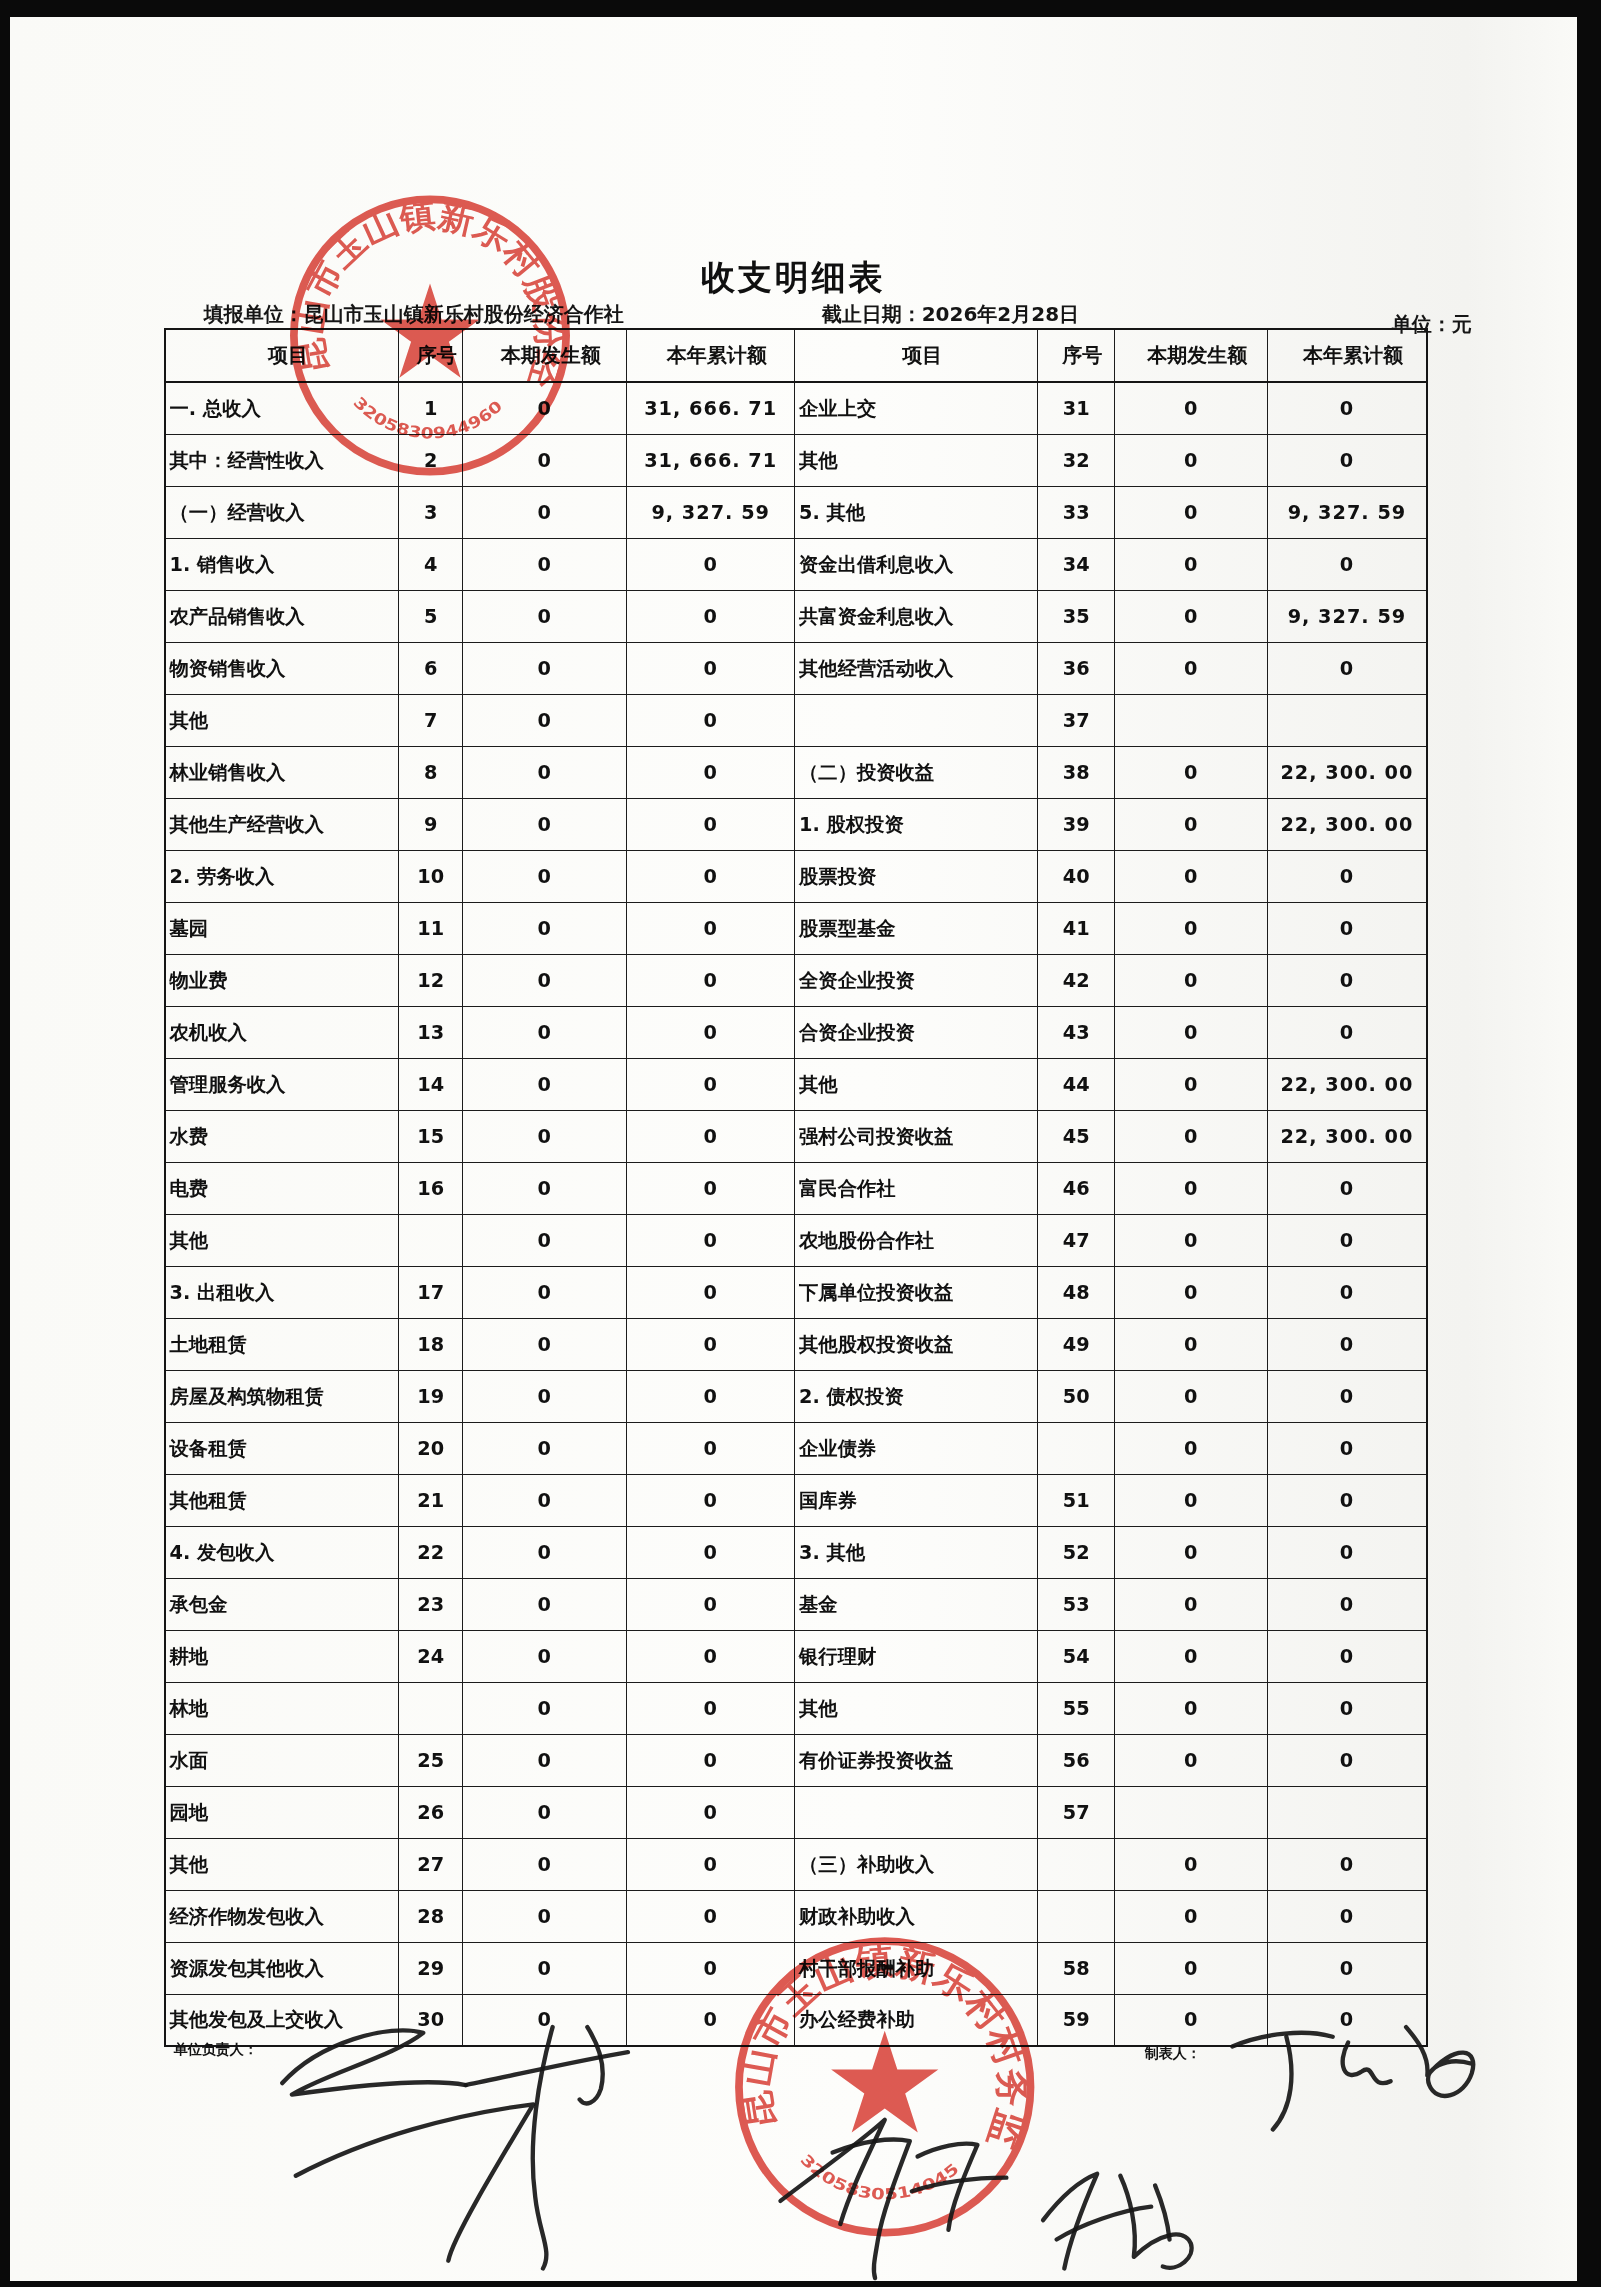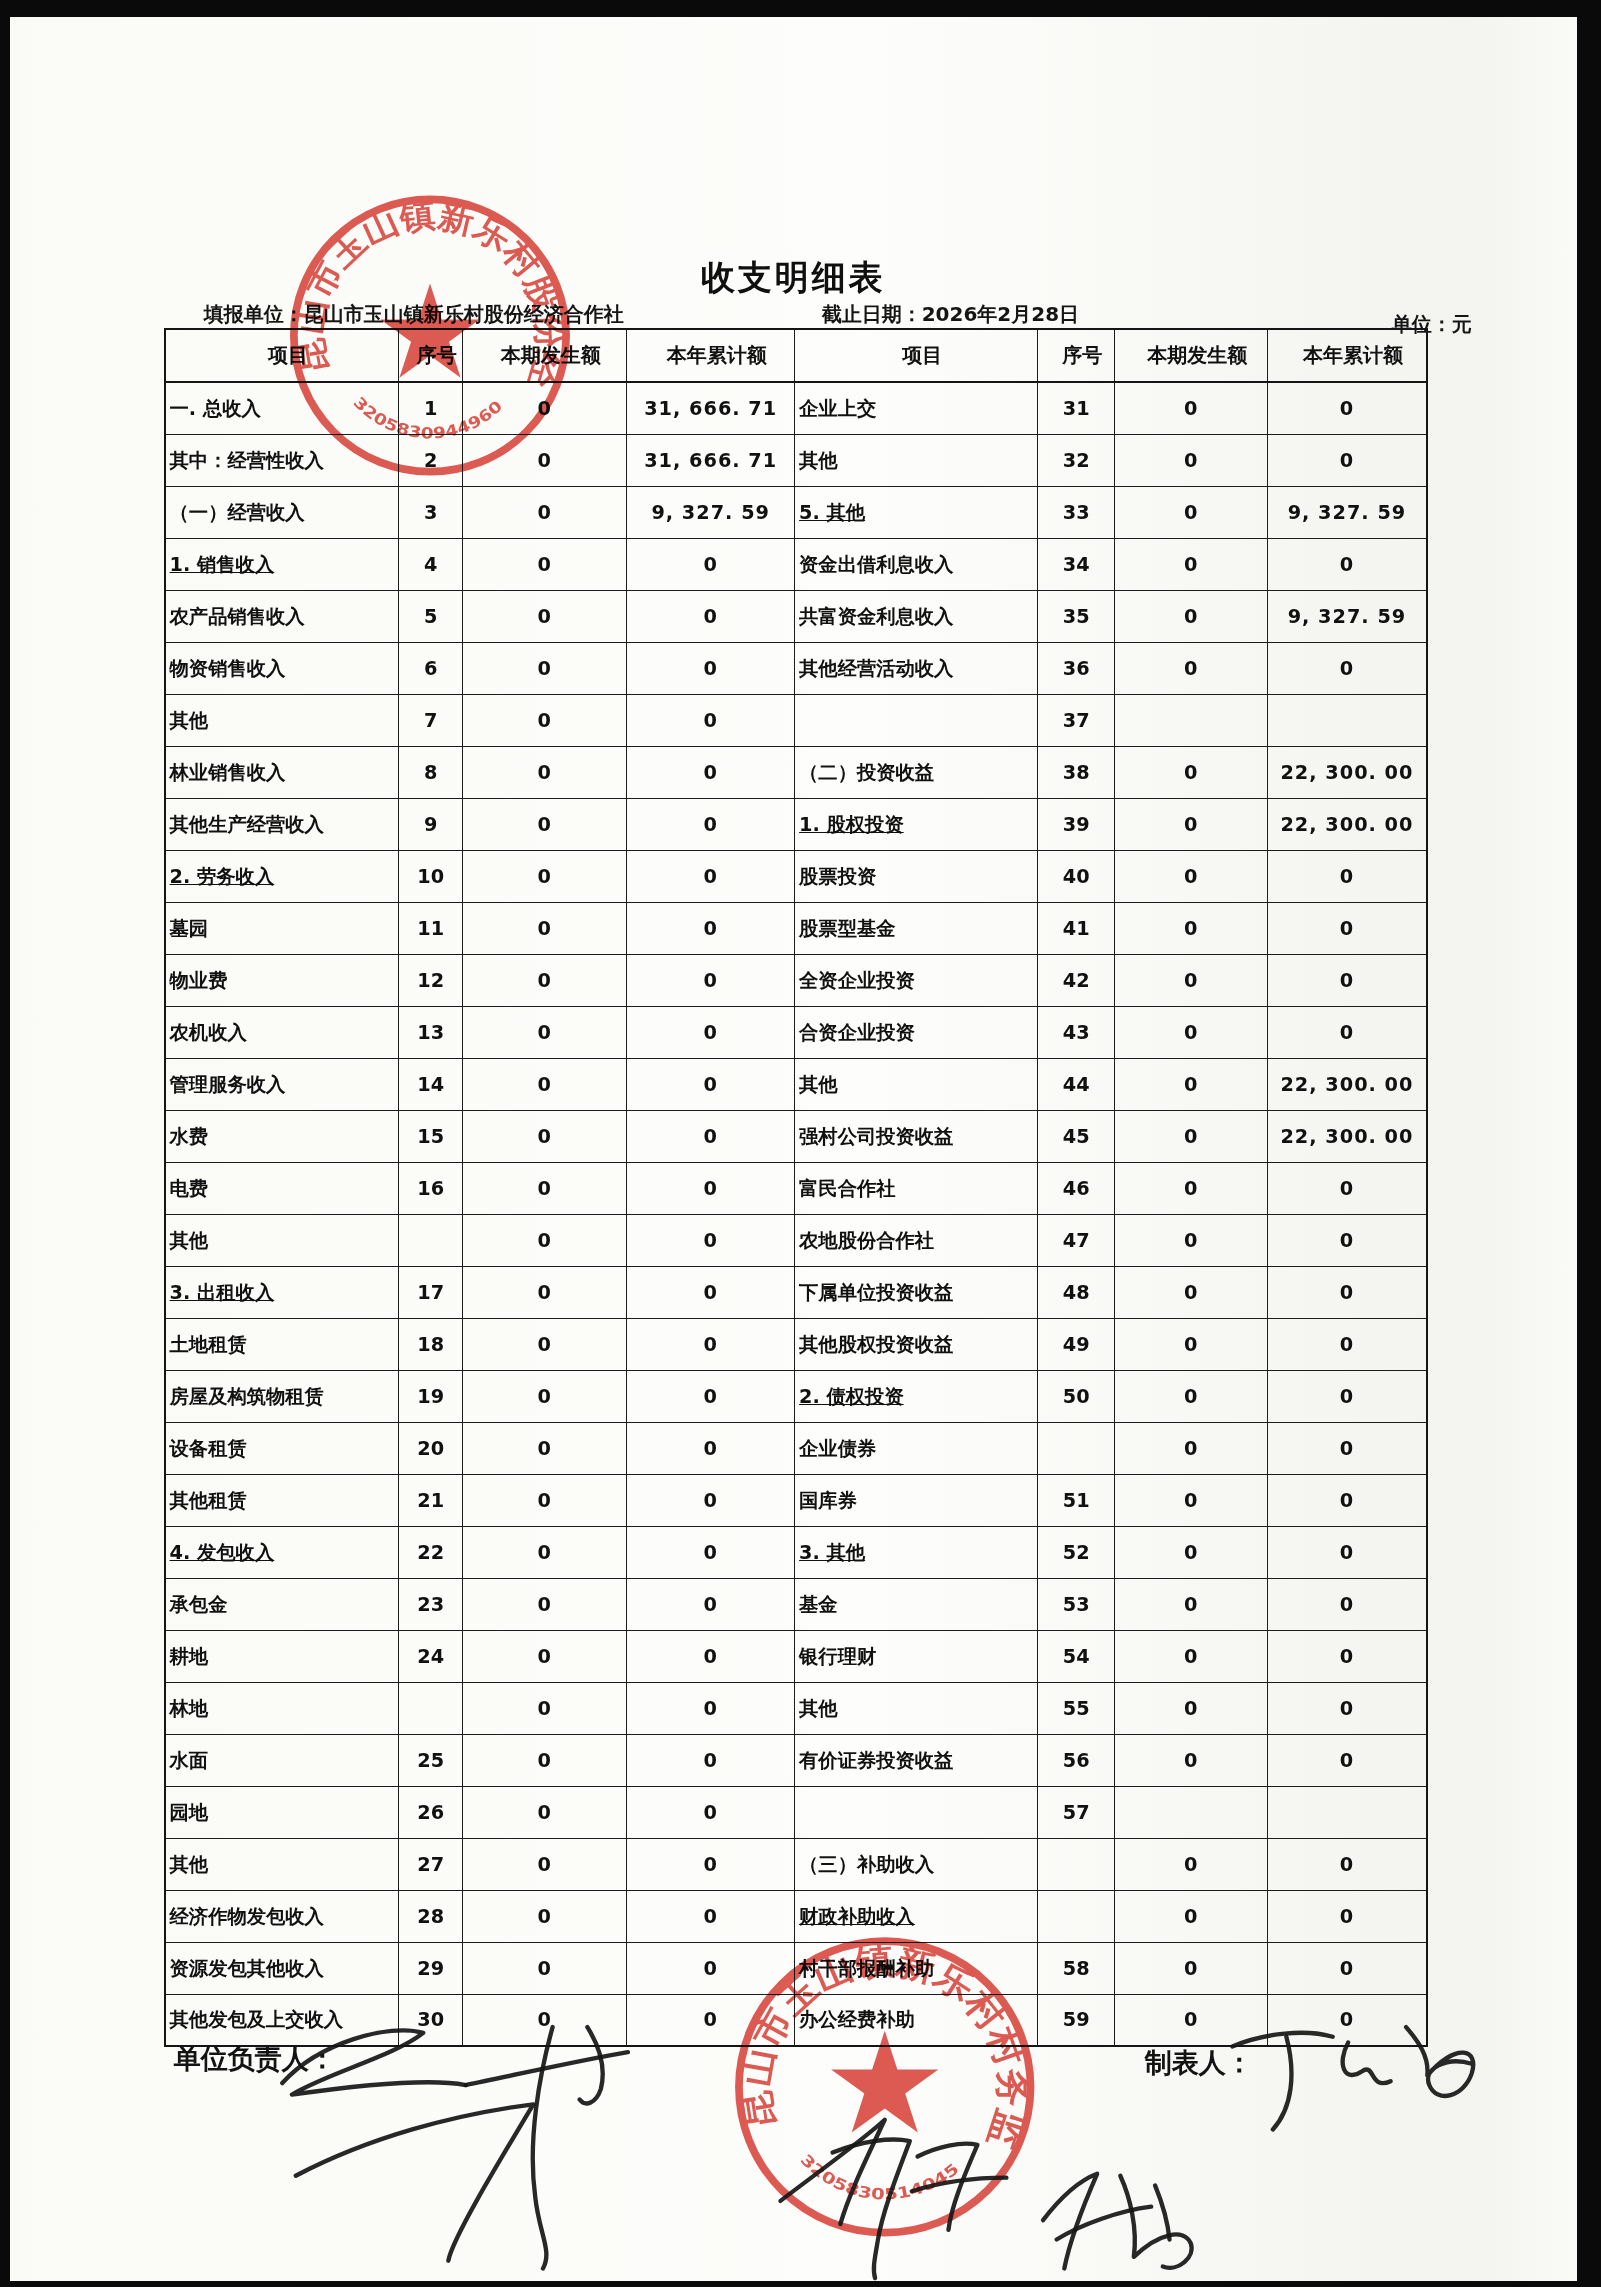--- a/index.html
+++ b/index.html
@@ -30,24 +30,24 @@
     font-weight:bold;color:#111;
   }
   table.sheet{border:2.9px solid #151515;}
   table.sheet thead th{height:51px;font-size:20px;text-align:center;border-bottom:2.9px solid #151515;padding-left:16px;}
   table.sheet tbody tr{height:52px;}
   table.sheet tbody td{font-size:19.3px;}
   td.c-item{text-align:left;}
   td.c-seq{text-align:center;}
   td.c-num{text-align:center;letter-spacing:1px;}
   td.ind-0{padding-left:9.7px;}
-  td.ind-1{padding-left:19.3px;text-decoration:underline;}
+  td.ind-1{padding-left:19.3px;}
   td.ind-2{padding-left:37px;}
   td.ind-3{padding-left:52px;}
-  .footer-label{position:absolute;font-size:27px;font-weight:bold;color:#131313;white-space:nowrap;}
+  .footer-label{position:absolute;font-size:14px;font-weight:bold;color:#131313;white-space:nowrap;}
   #lbl-responsible{left:164px;top:2024px;}
   #lbl-preparer{left:1135px;top:2028px;}
   svg.overlay{position:absolute;left:0;top:0;width:1567px;height:2264px;pointer-events:none;}
   .seal{opacity:.82;mix-blend-mode:multiply;}
   .seal text{font-family:"DejaVu Sans","Liberation Sans",sans-serif;font-weight:bold;}
   .sig path{fill:none;stroke:#161616;stroke-width:4.5;stroke-linecap:round;stroke-linejoin:round;opacity:.92;}
 </style>
 </head>
 <body>
 

